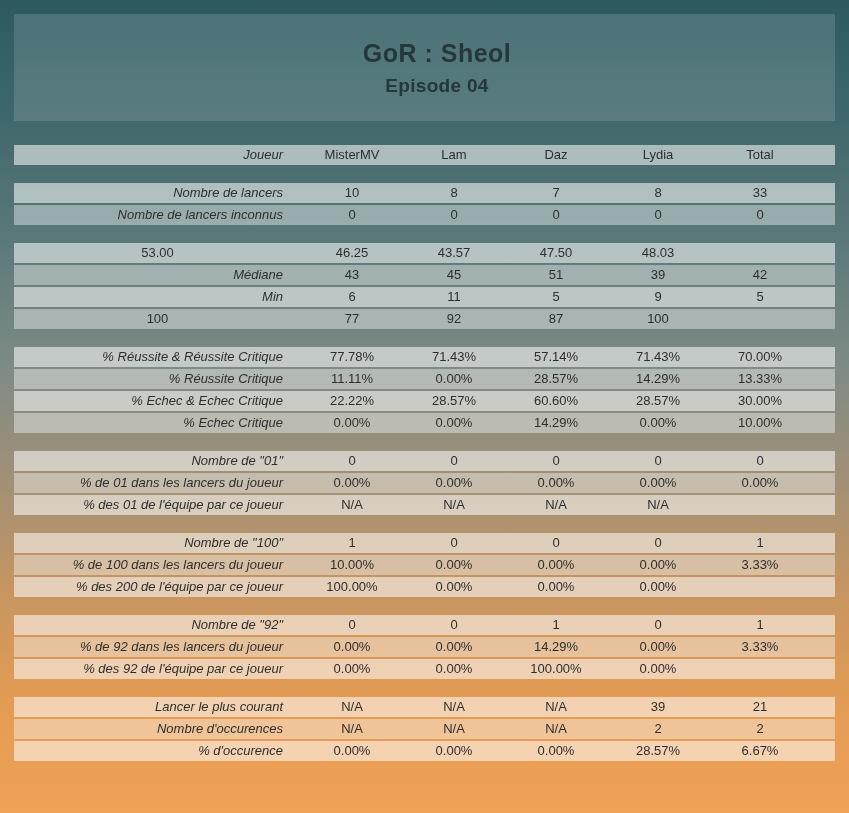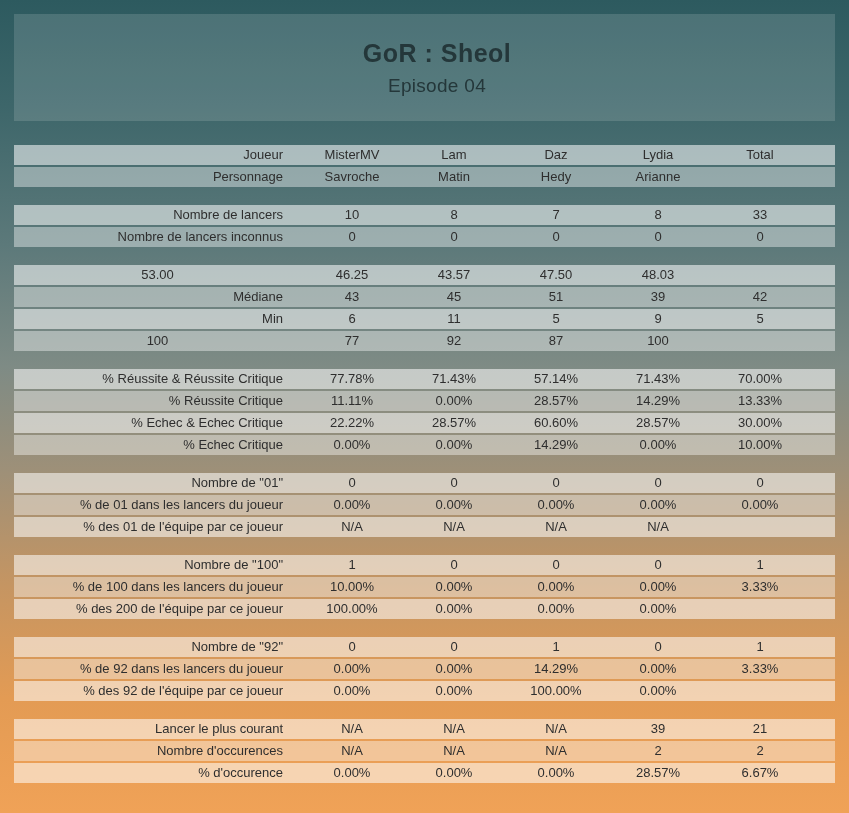--- a/index.html
+++ b/index.html
@@ -20,38 +20,38 @@
   .header-panel {
     background:rgba(255,255,255,0.14);
     height:107px;
     display:flex; flex-direction:column; align-items:center; justify-content:center;
     gap:7px;
     margin-bottom:24px;
     color:#24373a;
     padding-left:25px;
   }
   .title   { font-size:25px; font-weight:600; letter-spacing:0.5px; }
-  .subtitle{ font-size:19px; font-weight:400; letter-spacing:0.3px; }
+  .subtitle{ font-size:19px; font-weight:700; letter-spacing:0.3px; }
 
   .group { margin-bottom:18px; }
   .group:last-child { margin-bottom:12px; }
 
   .row {
     display:grid;
     grid-template-columns:287px repeat(5,102px);
     height:20px;
     line-height:20px;
     font-size:13px;
     margin-bottom:2px;
   }
   .row:nth-child(odd)  { background:rgba(255,255,255,0.55); }
   .row:nth-child(even) { background:rgba(255,255,255,0.40); }
 
   .cell { white-space:nowrap; overflow:hidden; }
-  .cell.label { text-align:right; padding-right:18px; }
+  .cell.label { text-align:right; padding-right:18px; font-style:italic; }
   .cell.value { text-align:center; }
 </style>
 </head>
 <body>
 
 <div class="page">
 
   <div class="header-panel">
     <div class="title">GoR : Sheol</div>
     <div class="subtitle">Episode 04</div>
@@ -60,28 +60,20 @@
   <div id="stats-table">
       <div class="group">
         <div class="row header-row">
           <div class="cell label">Joueur</div>
           <div class="cell value">MisterMV</div>
           <div class="cell value">Lam</div>
           <div class="cell value">Daz</div>
           <div class="cell value">Lydia</div>
           <div class="cell value">Total</div>
         </div>
-        <div class="row">
-          <div class="cell label">Personnage</div>
-          <div class="cell value">Savroche</div>
-          <div class="cell value">Matin</div>
-          <div class="cell value">Hedy</div>
-          <div class="cell value">Arianne</div>
-          <div class="cell value"></div>
-        </div>
       </div>
       <div class="group">
         <div class="row">
           <div class="cell label">Nombre de lancers</div>
           <div class="cell value">10</div>
           <div class="cell value">8</div>
           <div class="cell value">7</div>
           <div class="cell value">8</div>
           <div class="cell value">33</div>
         </div>

